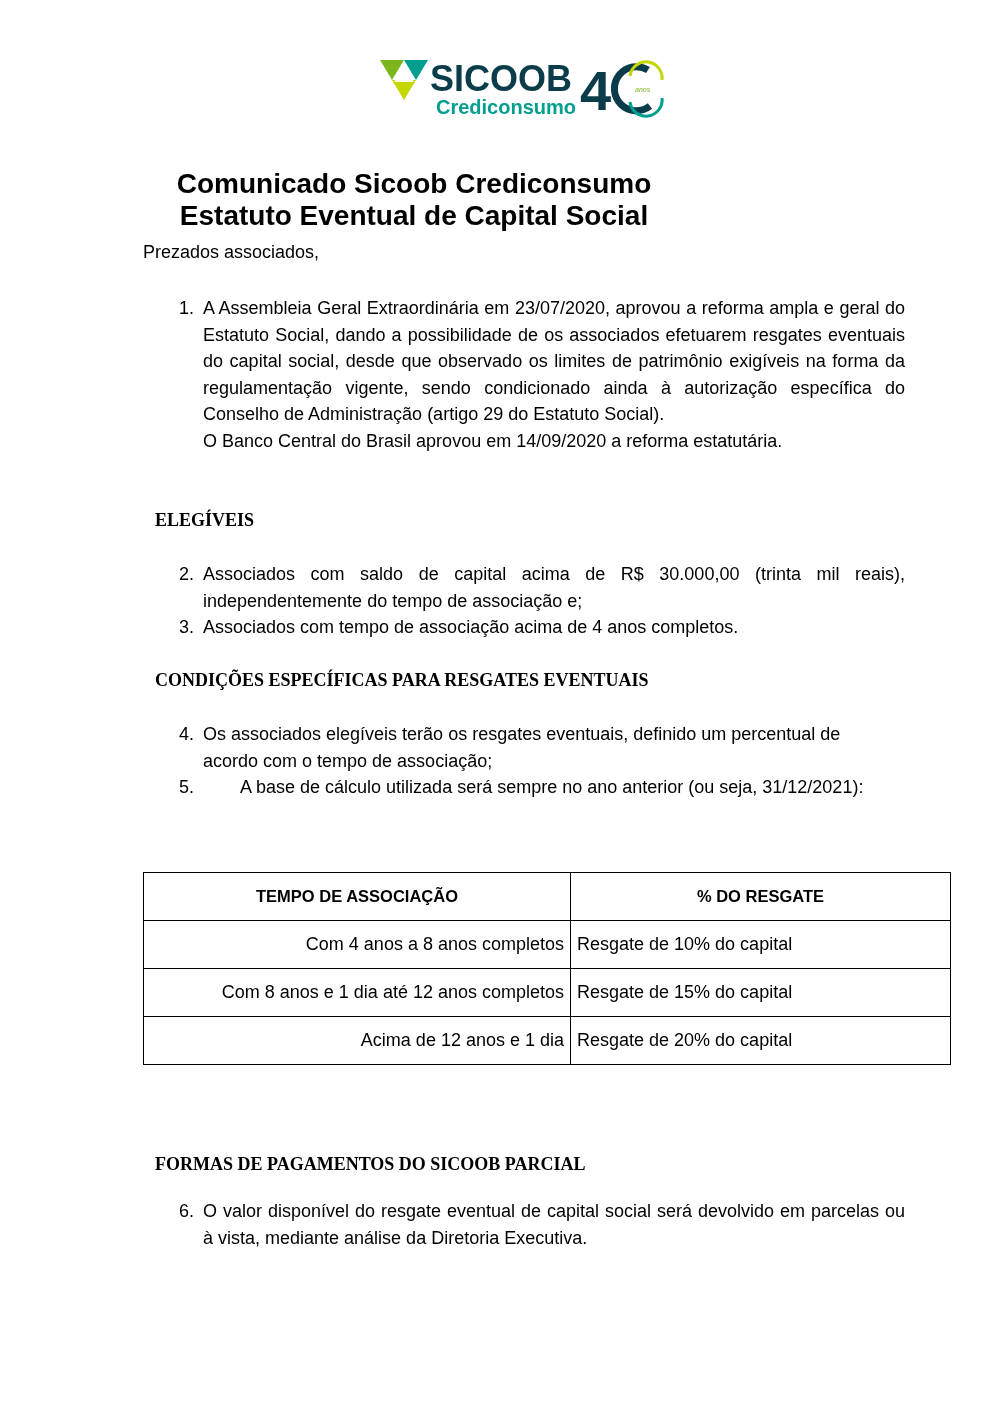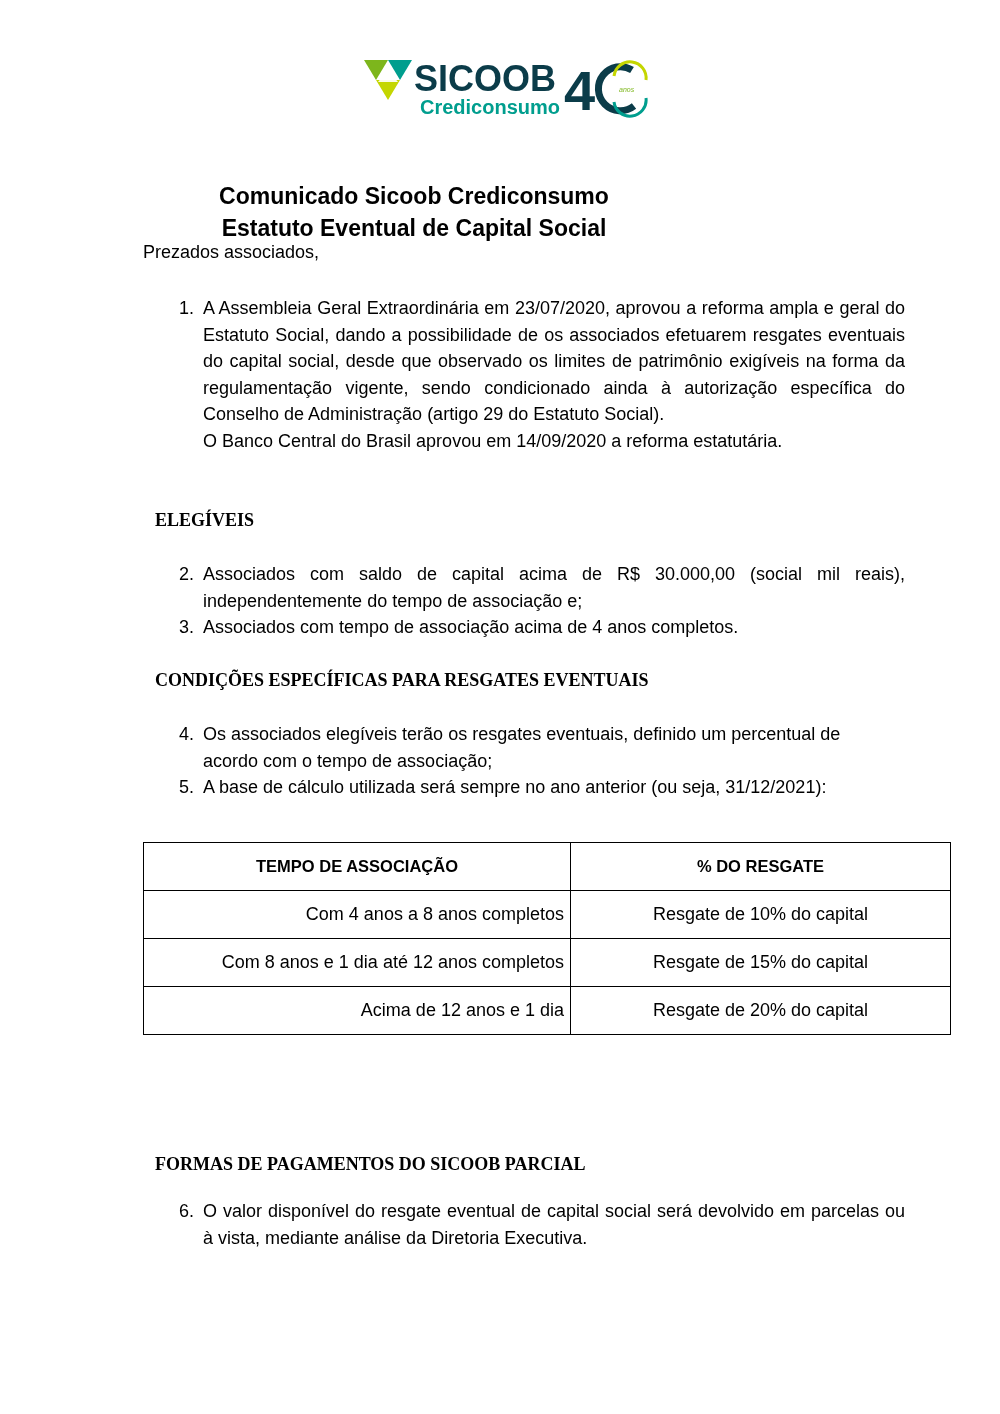--- a/index.html
+++ b/index.html
@@ -1,35 +1,35 @@
 <!DOCTYPE html>
 <html><head>
 <meta charset="utf-8">
 <style>
   html, body { margin: 0; padding: 0; background: #ffffff; }
   body { width: 1000px; height: 1414px; position: relative; overflow: hidden;
          font-family: "Liberation Sans", sans-serif; color: #000; }
-  .logo { position: absolute; left: 364px; top: 58px; width: 290px; height: 60px; }
+  .logo { position: absolute; left: 380px; top: 58px; width: 290px; height: 60px; }
   .title { position: absolute; left: 0; width: 828px; text-align: center;
-           font-weight: bold; font-size: 23px; top: 168px; line-height: 32px; margin-top: 12px; }
+           font-weight: bold; font-size: 28px; top: 168px; line-height: 32px; }
   .greeting { position: absolute; left: 143px; top: 242px; font-size: 18px; }
   .text { font-size: 18px; line-height: 26.5px; }
   .list { position: absolute; left: 143px; width: 762px; }
   .item { display: flex; }
   .num { width: 60px; text-align: right; padding-right: 0; box-sizing: border-box; }
   .num span { display: inline-block; width: 24px; text-align: left; }
   .body { flex: 1; text-align: justify; padding-left: 0; }
   .heading { position: absolute; left: 155px; font-weight: bold; font-size: 18px; font-family: Liberation Serif, serif; }
-  table.t { position: absolute; left: 143px; top: 842px; width: 808px;
+  table.t { position: absolute; left: 143px; top: 872px; width: 808px;
             border-collapse: collapse; font-size: 18px; }
   table.t td, table.t th { border: 1.3px solid #000; padding: 0 6px; }
   table.t th { height: 47px; font-weight: bold; font-size: 16.5px; text-align: center; }
   table.t td { height: 47px; line-height: 23px; }
   table.t td.l { width: 414px; text-align: right; }
-  table.t td.r { text-align: center; }
+  table.t td.r { text-align: left; }
   table.t tr.tall td { height: 74px; }
 </style>
 </head>
 <body>
 
 <div class="logo">
   <svg width="290" height="60" viewBox="0 0 290 60">
     <polygon points="0,2 24,2 12,22" fill="#7db61c"></polygon>
     <polygon points="24,2 48,2 36,22" fill="#009e8e"></polygon>
     <polygon points="12,22 36,22 24,42" fill="#c4d600"></polygon>
@@ -59,38 +59,38 @@
       <div>O Banco Central do Brasil aprovou em 14/09/2020 a reforma estatutária.</div>
     </div>
   </div>
 </div>
 
 <div class="heading" style="top:510px;">ELEGÍVEIS</div>
 
 <div class="list text" style="top:561px;">
   <div class="item">
     <div class="num"><span>2.</span></div>
-    <div class="body">Associados com saldo de capital acima de R$ 30.000,00 (social mil reais), independentemente do tempo de associação e;</div>
+    <div class="body">Associados com saldo de capital acima de R$ 30.000,00 (trinta mil reais), independentemente do tempo de associação e;</div>
   </div>
   <div class="item">
     <div class="num"><span>3.</span></div>
     <div class="body">Associados com tempo de associação acima de 4 anos completos.</div>
   </div>
 </div>
 
 <div class="heading" style="top:670px;">CONDIÇÕES ESPECÍFICAS PARA RESGATES EVENTUAIS</div>
 
 <div class="list text" style="top:721px; width:750px;">
   <div class="item">
     <div class="num"><span>4.</span></div>
     <div class="body" style="text-align:left;">Os associados elegíveis terão os resgates eventuais, definido um percentual de acordo com o tempo de associação;</div>
   </div>
   <div class="item">
     <div class="num"><span>5.</span></div>
-    <div class="body" style="text-align:left; white-space:nowrap;">A base de cálculo utilizada será sempre no ano anterior (ou seja, 31/12/2021):</div>
+    <div class="body" style="text-align:left; white-space:nowrap;margin-left:37px;">A base de cálculo utilizada será sempre no ano anterior (ou seja, 31/12/2021):</div>
   </div>
 </div>
 
 <table class="t">
   <tbody>
       <tr>
     <th>TEMPO DE ASSOCIAÇÃO</th>
     <th>% DO RESGATE</th>
   </tr>
   <tr>

